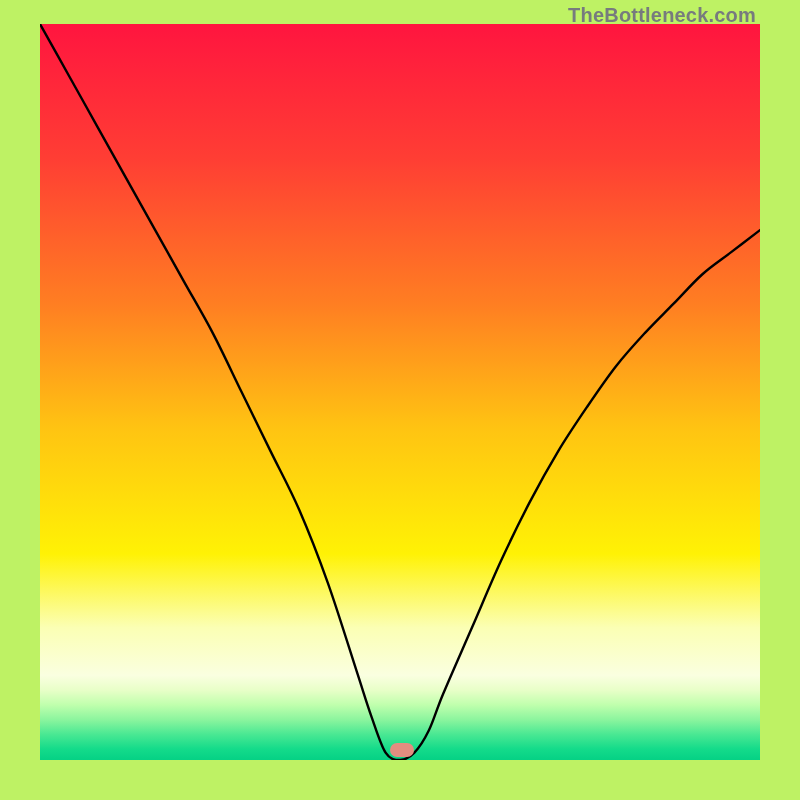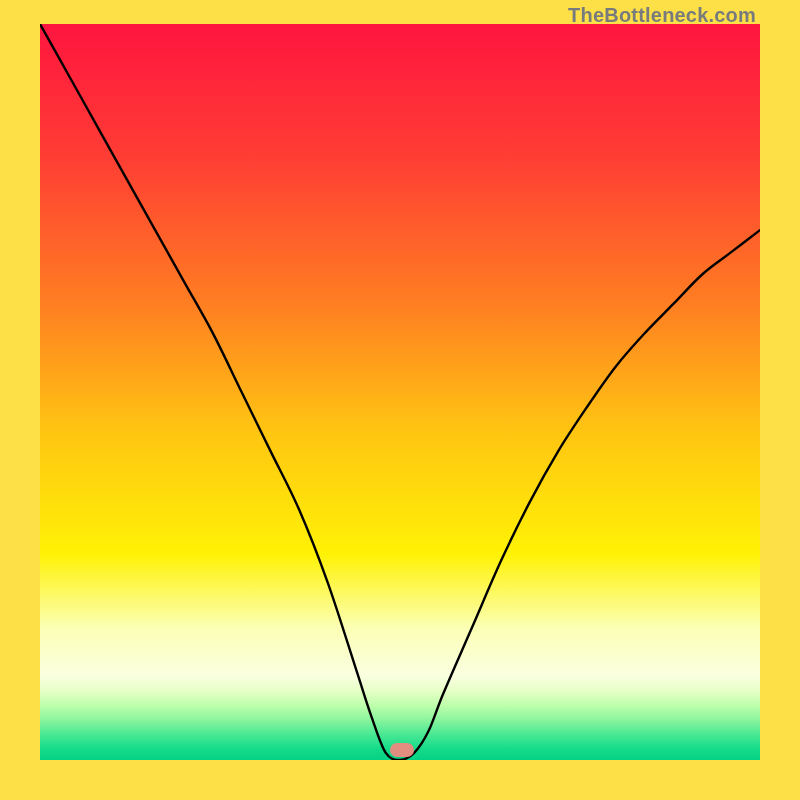--- a/index.html
+++ b/index.html
@@ -8,21 +8,21 @@
     width: 800px;
     height: 800px;
     background: #000;
     overflow: hidden;
     font-family: Arial, Helvetica, sans-serif;
   }
   .frame {
     position: relative;
     width: 800px;
     height: 800px;
-    background: #fde047;
+    background: #bef264;
   }
   .plot-area {
     position: absolute;
     left: 40px;
     top: 24px;
     width: 720px;
     height: 736px;
   }
   .gradient {
     position: absolute;

